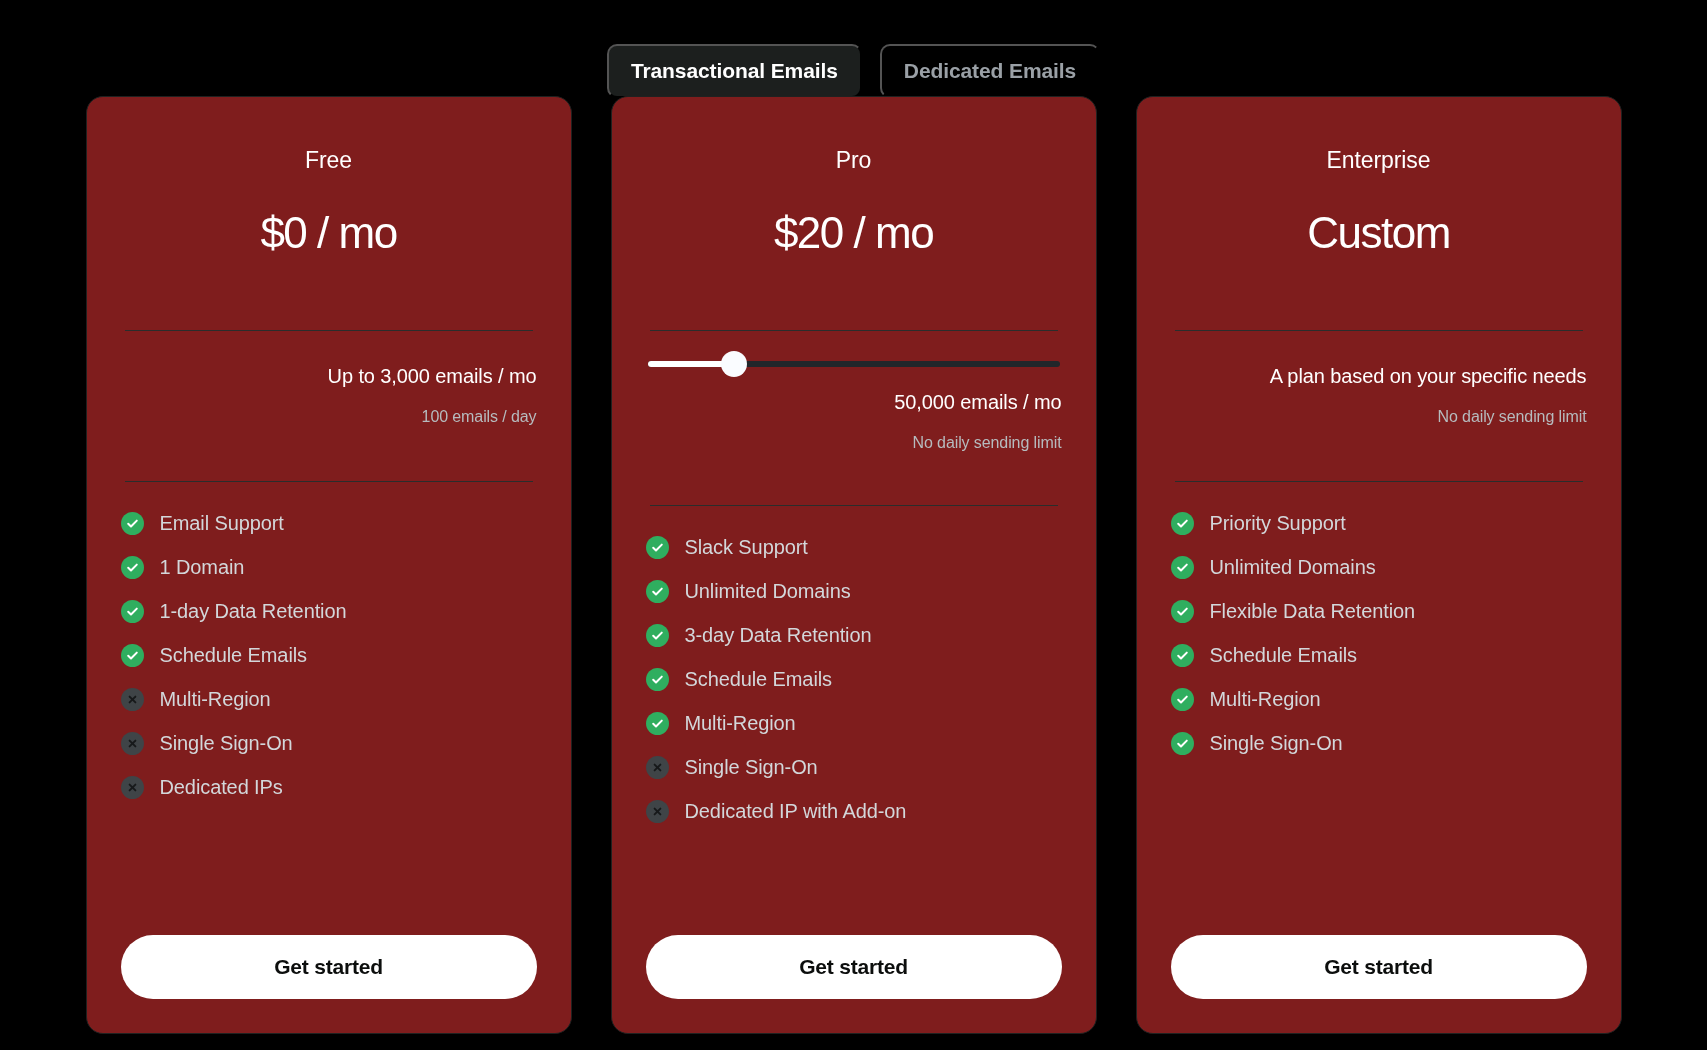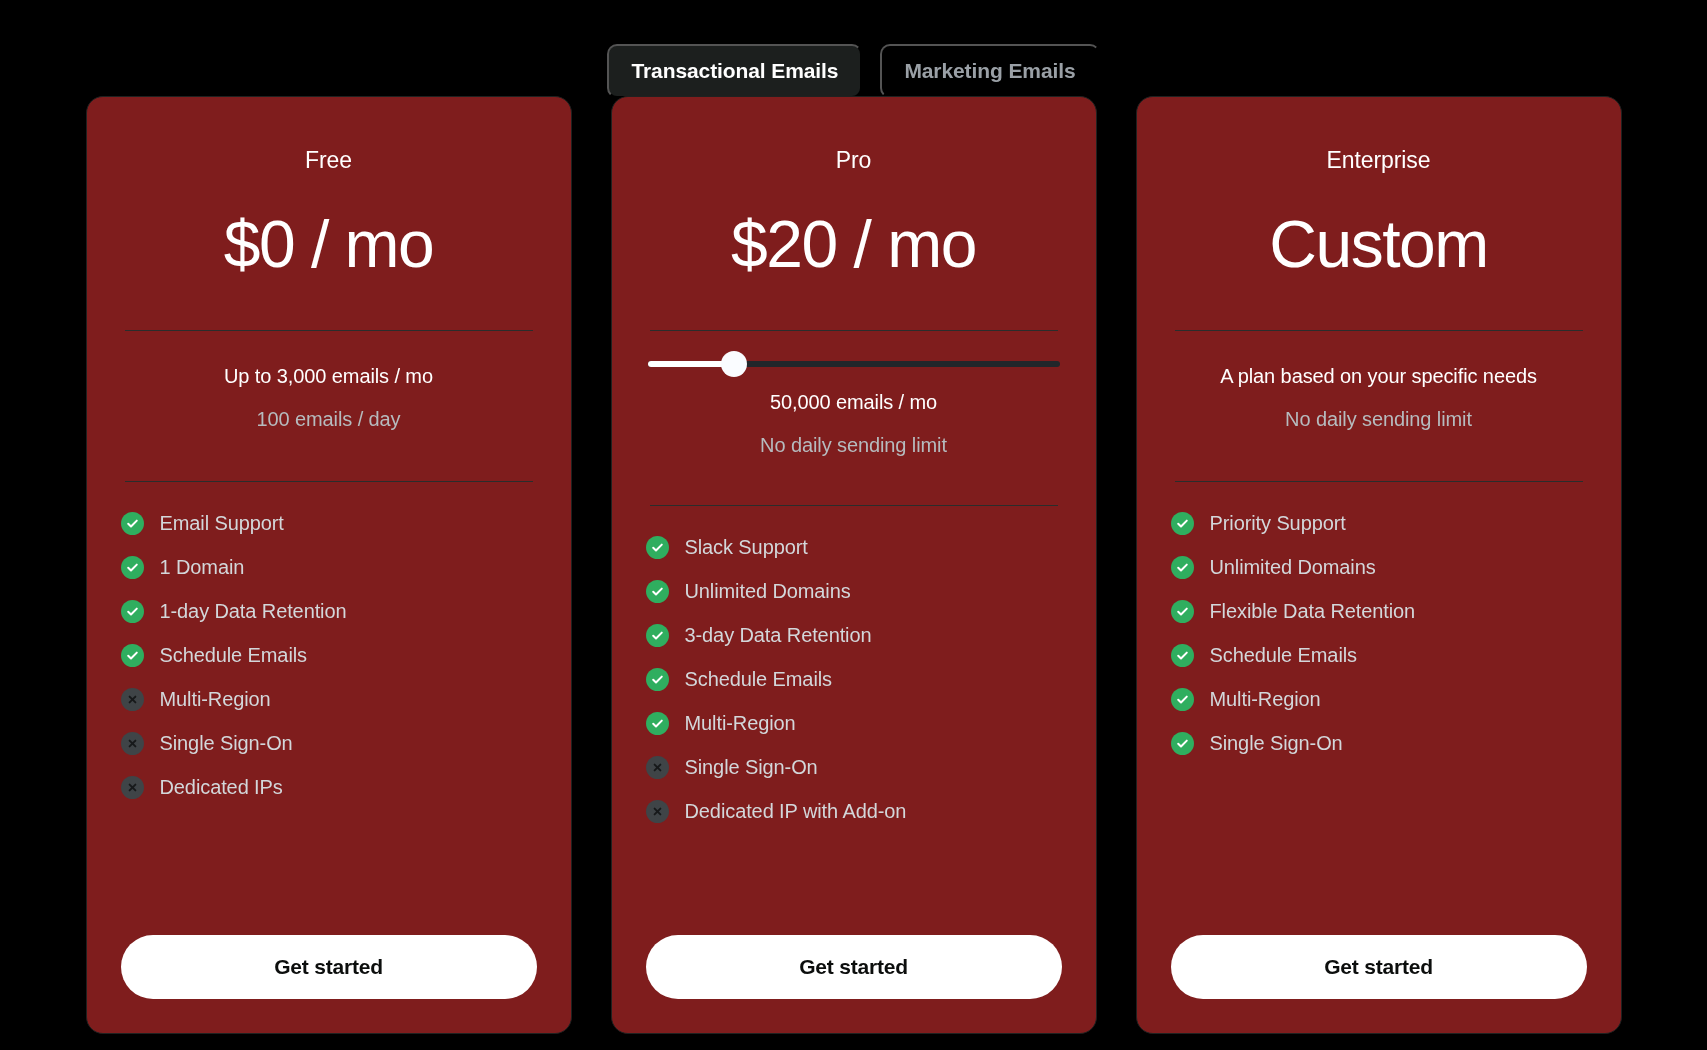--- a/index.html
+++ b/index.html
@@ -58,48 +58,48 @@
     text-align: center;
     color: #ffffff;
     font-size: 23px;
     font-weight: normal;
     letter-spacing: -0.1px;
     margin-top: 16px;
   }
   .card-price {
     text-align: center;
     color: #ffffff;
-    font-size: 66px;
+    font-size: 44px;
     font-weight: normal;
     letter-spacing: -1.5px;
     margin-top: 36px;
     line-height: 1.05;
     height: 78px;
   }
   .divider {
     height: 1px;
     background: #2a2d2c;
     margin: 42px 4px 0 4px;
   }
 
   
   .quota {
     padding-top: 34px;
     min-height: 126px;
   }
   .quota-primary {
-    text-align: center;
+    text-align: right;
     color: #ffffff;
     font-size: 20px;
     letter-spacing: -0.1px;
   }
   .quota-secondary {
-    text-align: center;
+    text-align: right;
     color: #b6bbbe;
-    font-size: 20px;
+    font-size: 16px;
     letter-spacing: -0.1px;
     margin-top: 20px;
   }
 
   
   .slider-wrap {
     padding: 22px 2px 0 2px;
   }
   .slider {
     position: relative;
@@ -181,21 +181,21 @@
     padding: 20px 0;
     margin-bottom: 34px;
     cursor: pointer;
   }
 </style>
 </head>
 <body>
 
 <div class="tabs-row">
     <button class="tab active">Transactional Emails</button>
-    <button class="tab">Marketing Emails</button>
+    <button class="tab">Dedicated Emails</button>
   </div>
 
 <div class="cards">
     <div class="card">
       <div class="card-name">Free</div>
       <div class="card-price">$0 / mo</div>
       <div class="divider"></div>
       <div class="quota">
         <div class="quota-primary">Up to 3,000 emails / mo</div>
         <div class="quota-secondary">100 emails / day</div>

